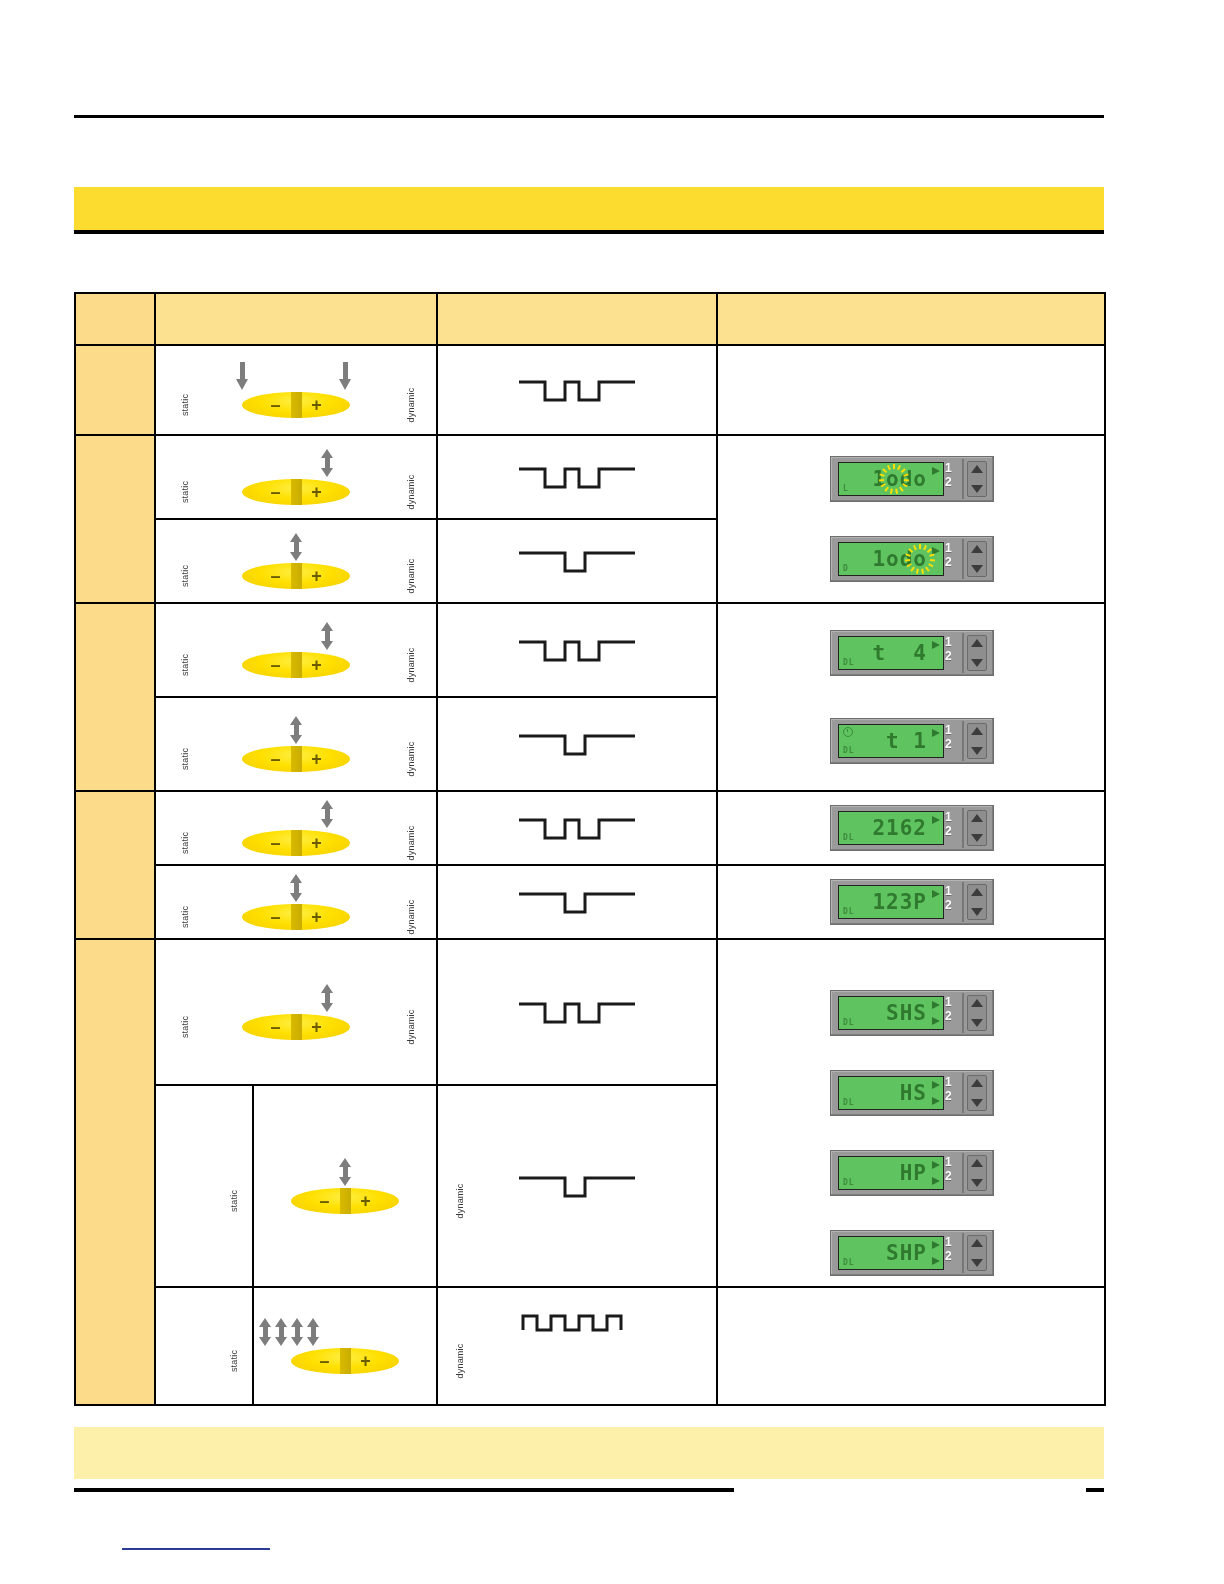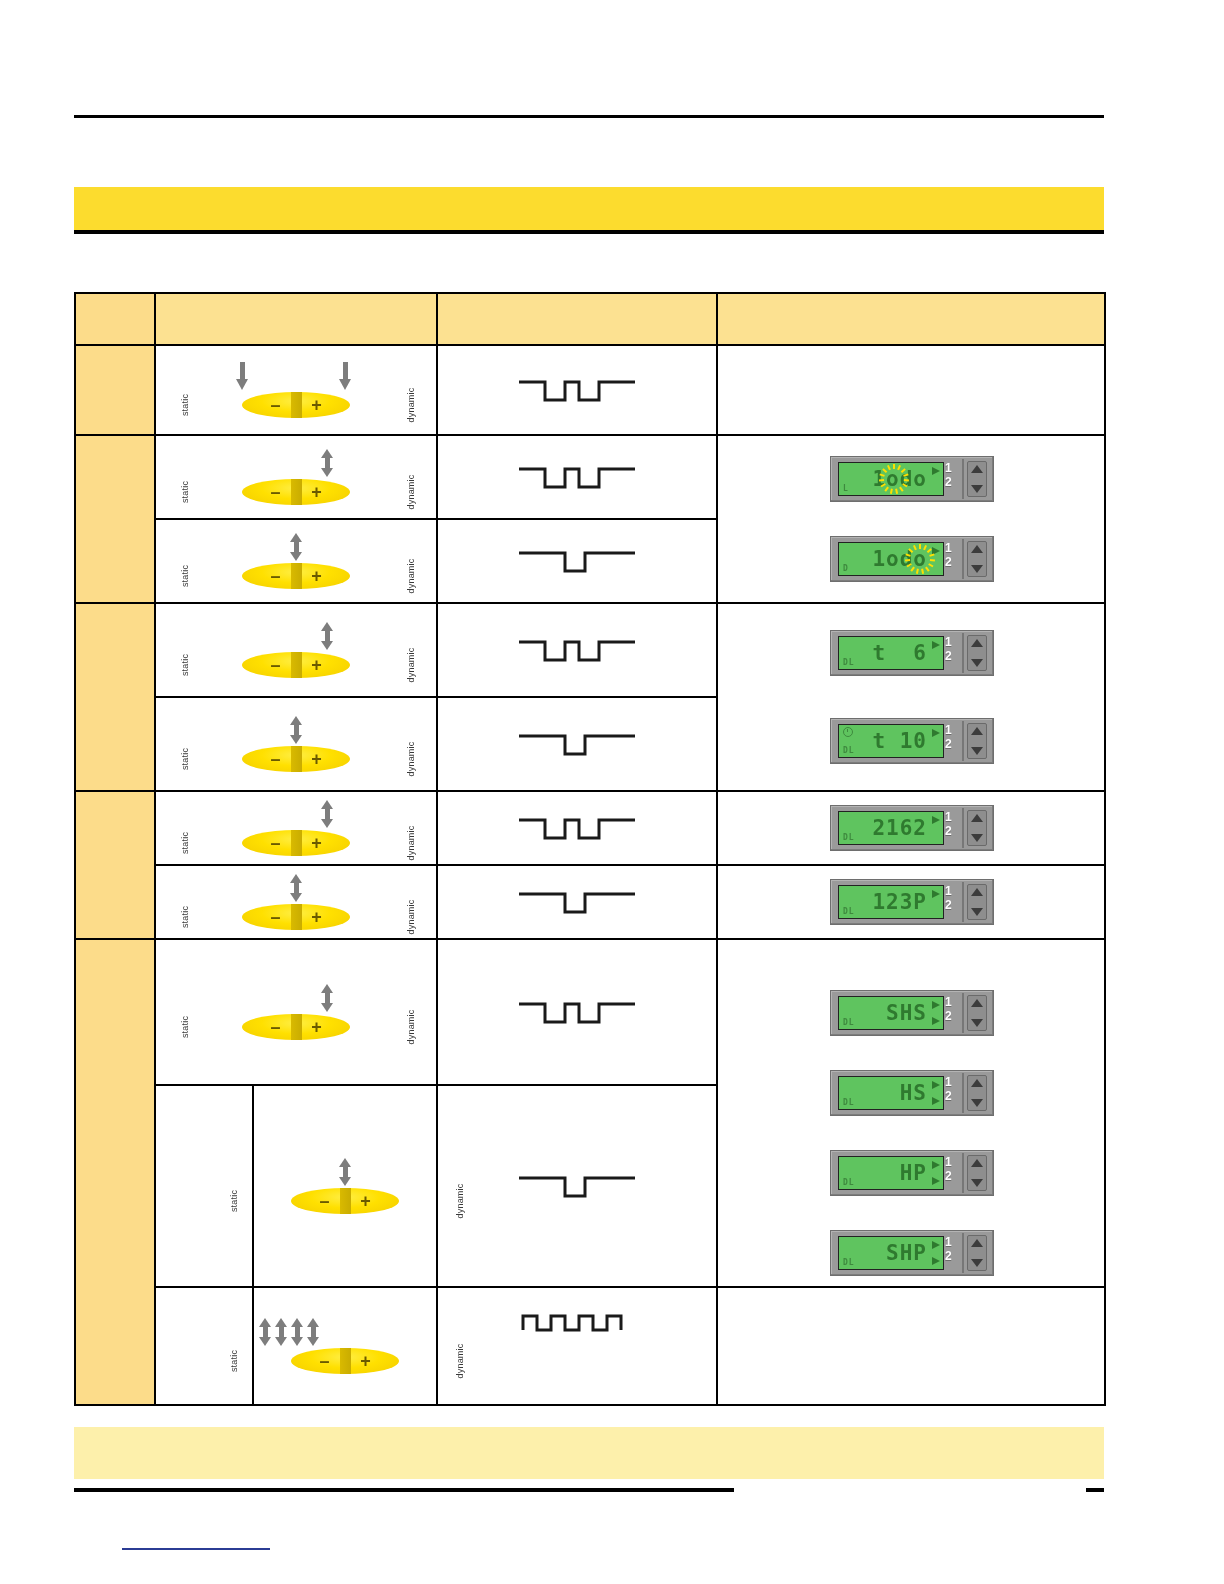--- a/index.html
+++ b/index.html
@@ -610,39 +610,39 @@
         </td>
         <td>
           <svg class="wave" width="120" height="44" viewBox="0 0 120 44">
             <polyline points="2,14 28,14 28,32 48,32 48,14 62,14 62,32 82,32 82,14 118,14" fill="none" stroke="#1a1a1a" stroke-width="3"></polyline>
           </svg>
         </td>
         <td rowspan="2">
           <div class="lcdwrap">
             <div class="lcd-body">
               <div class="lcd-screen">
-                <span class="lcd-main">t  6</span>
+                <span class="lcd-main">t  4</span>
                 <span class="lcd-sub">DL</span>
                 <span class="lcd-tri t1"></span>
               </div>
               <div class="lcd-nums">
                 <div>1</div>
                 <div>2</div>
               </div>
               <div class="lcd-divider"></div>
               <div class="lcd-rocker">
                 <span class="rk-up"></span>
                 <span class="rk-dn"></span>
               </div>
             </div>
           </div>
           <div class="lcdwrap" style="margin-top:42px">
             <div class="lcd-body">
               <div class="lcd-screen">
-                <span class="lcd-main">t 10</span>
+                <span class="lcd-main">t 1</span>
                 <span class="lcd-clock"></span>
                 <span class="lcd-sub">DL</span>
                 <span class="lcd-tri t1"></span>
               </div>
               <div class="lcd-nums">
                 <div>1</div>
                 <div>2</div>
               </div>
               <div class="lcd-divider"></div>
               <div class="lcd-rocker">

